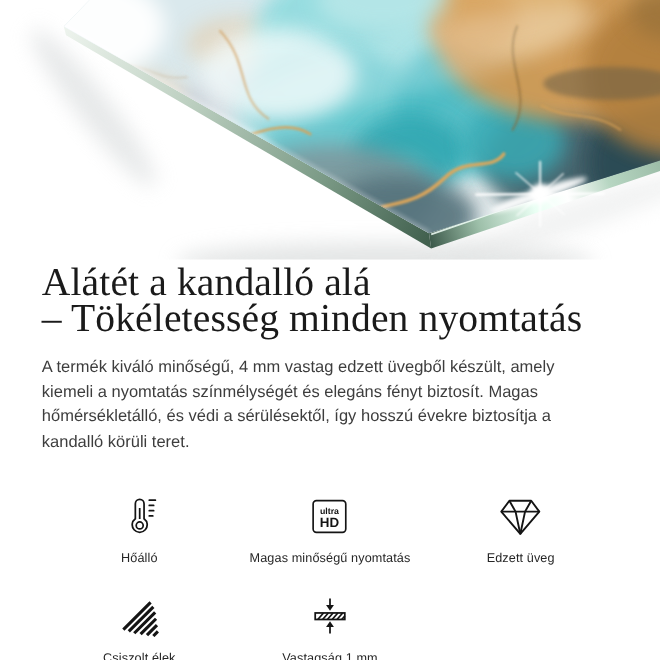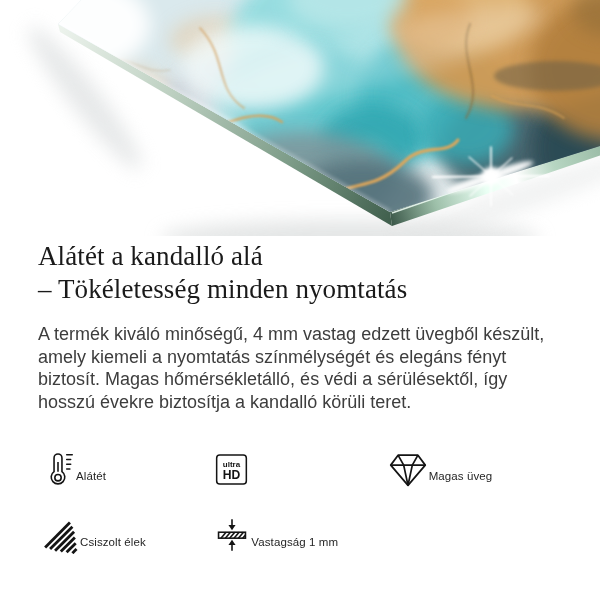--- a/index.html
+++ b/index.html
@@ -8,40 +8,40 @@
     font-family:"Liberation Sans",sans-serif;
   }
   .page{width:600px;height:600px;position:relative;background:#fff;}
   .hero{width:600px;height:236px;position:relative;}
   .hero svg{display:block;}
   .content{padding:0 38px;}
   h1{
     margin:4px 0 0 0;
     font-family:"Liberation Serif",serif;
     font-weight:400;
-    font-size:27px;
+    font-size:36px;
     line-height:33px;
     color:#1a1a1a;
     letter-spacing:.1px;
   }
   .desc{
     margin:17px 0 0 0;
     width:508px;
-    font-size:18px;
+    font-size:15px;
     line-height:22.5px;
     color:#3d3d3d;
   }
   .features{
     margin-top:36px;
     display:grid;
     grid-template-columns:repeat(3,1fr);
     row-gap:26px;
     padding:0 2px;
   }
-  .feature{display:flex;flex-direction:row;align-items:center;}
+  .feature{display:flex;flex-direction:column;align-items:center;}
   .icon-box{height:40px;display:flex;align-items:center;justify-content:center;}
   .flabel{
     margin-top:13px;
     font-size:11.5px;
     color:#262626;
     letter-spacing:.1px;
     text-align:center;
     white-space:nowrap;
   }
   .ic{stroke:#141414;fill:none;stroke-width:2;}
@@ -162,46 +162,47 @@
             <line class="ic" x1="22" y1="15" x2="22" y2="27.5"></line>
             <circle class="ic" cx="22" cy="35" r="4"></circle>
             <g class="ic" stroke-linecap="round">
               <line x1="33" y1="6" x2="40" y2="6"></line>
               <line x1="33" y1="12" x2="38" y2="12"></line>
               <line x1="33" y1="18" x2="38" y2="18"></line>
               <line x1="33" y1="24" x2="37" y2="24"></line>
             </g>
           </svg>
         </div>
-        <div class="flabel">Alátét</div>
+        <div class="flabel">Hőálló</div>
       </div>
 
       <div class="feature">
         <div class="icon-box">
           <svg width="37" height="35" viewBox="0 0 48 46">
             <rect class="ic" x="4.5" y="4" width="39" height="38" rx="4" stroke-width="3"></rect>
             <text x="24" y="20" text-anchor="middle" font-family="Liberation Sans, sans-serif" font-size="10.5" font-weight="bold" fill="#141414">ultra</text>
             <text x="24" y="36" text-anchor="middle" font-family="Liberation Sans, sans-serif" font-size="16" font-weight="bold" fill="#141414">HD</text>
           </svg>
         </div>
+        <div class="flabel">Magas minőségű nyomtatás</div>
       </div>
 
 
       <div class="feature">
         <div class="icon-box">
           <svg width="42" height="38" viewBox="0 0 48 44">
             <g class="ic" stroke-width="2.2" stroke-linejoin="round">
               <path d="M12.5,6 H35.5 L44,17.5 L24,41 L4,17.5 Z"></path>
               <line x1="4" y1="17.5" x2="44" y2="17.5"></line>
               <path d="M12.5,6 L19,17.5 L24,41"></path>
               <path d="M35.5,6 L29,17.5 L24,41"></path>
             </g>
           </svg>
         </div>
-        <div class="flabel">Magas üveg</div>
+        <div class="flabel">Edzett üveg</div>
       </div>
 
       <div class="feature">
         <div class="icon-box">
           <svg width="40" height="38" viewBox="0 0 48 46">
             <g stroke="#141414" stroke-width="3.4" fill="none">
               <line x1="6" y1="38" x2="36" y2="8"></line>
               <line x1="12" y1="40" x2="39" y2="13"></line>
               <line x1="18" y1="42" x2="41" y2="19"></line>
               <line x1="25" y1="43" x2="42" y2="26"></line>

